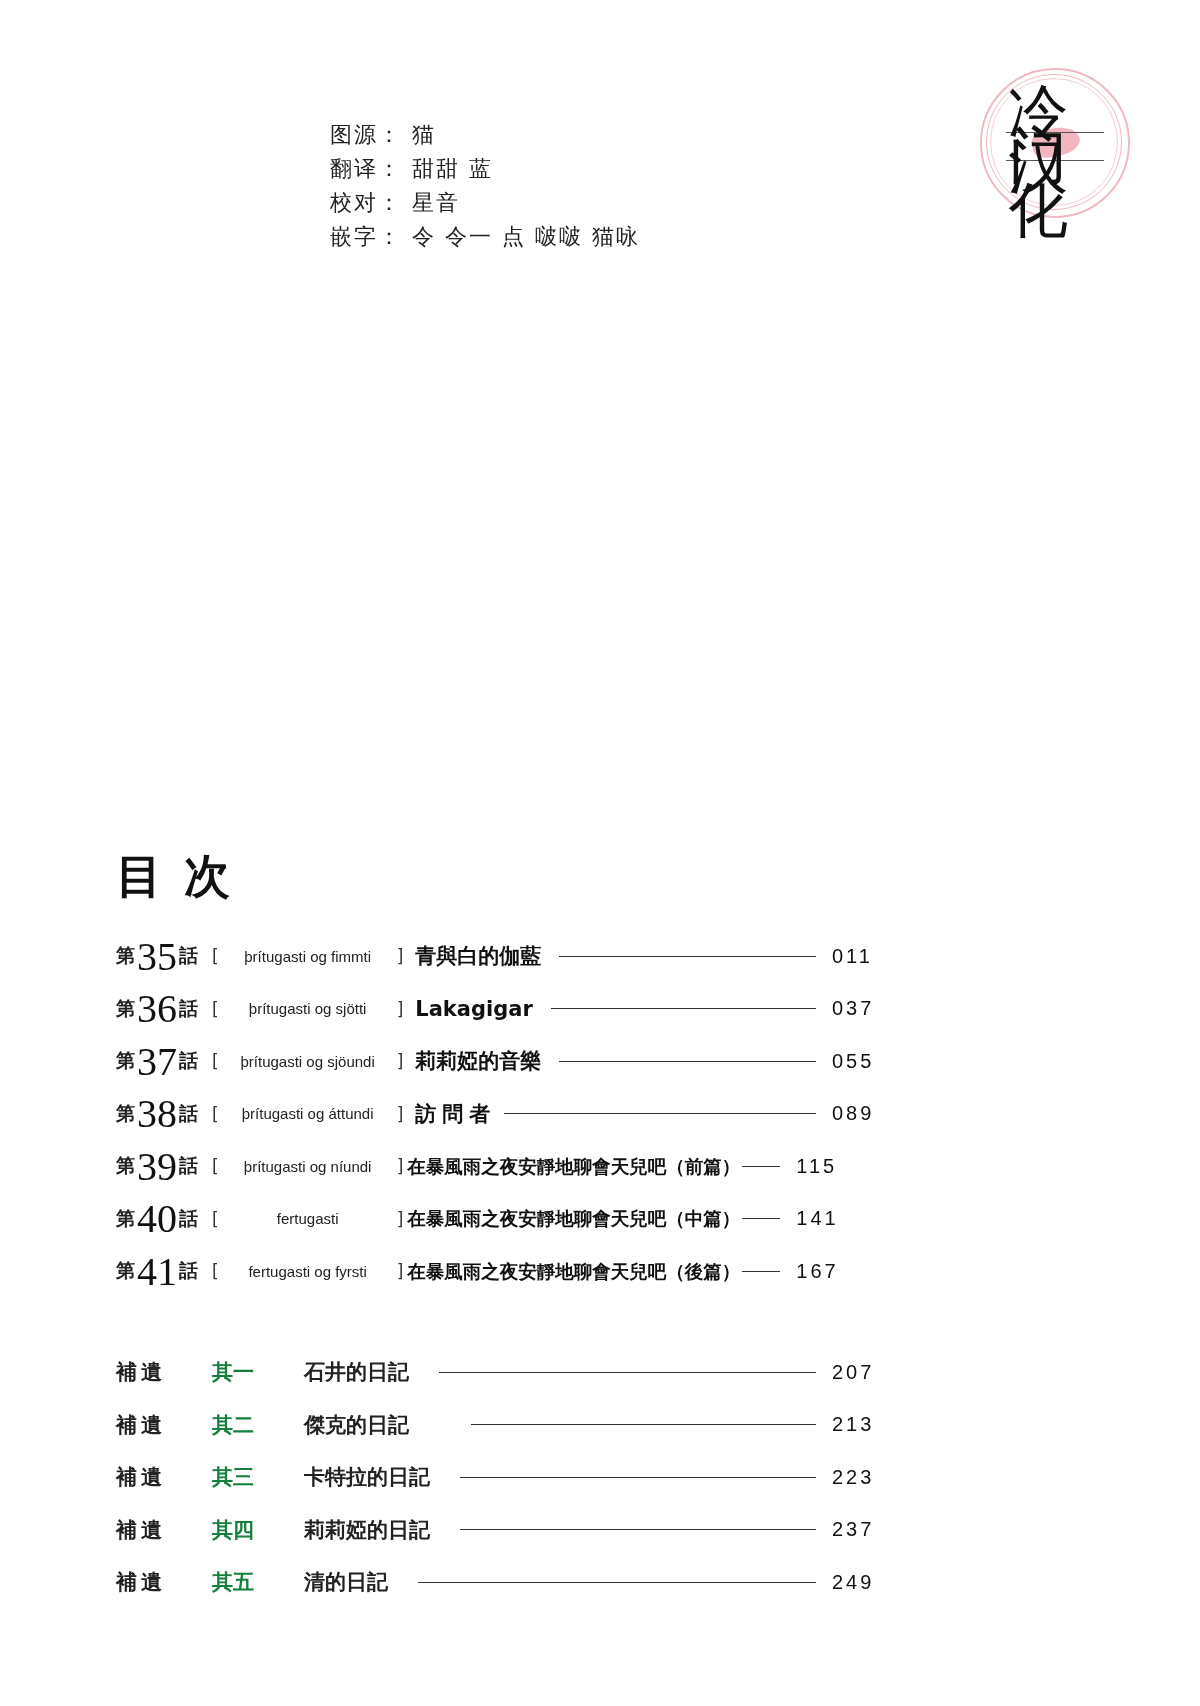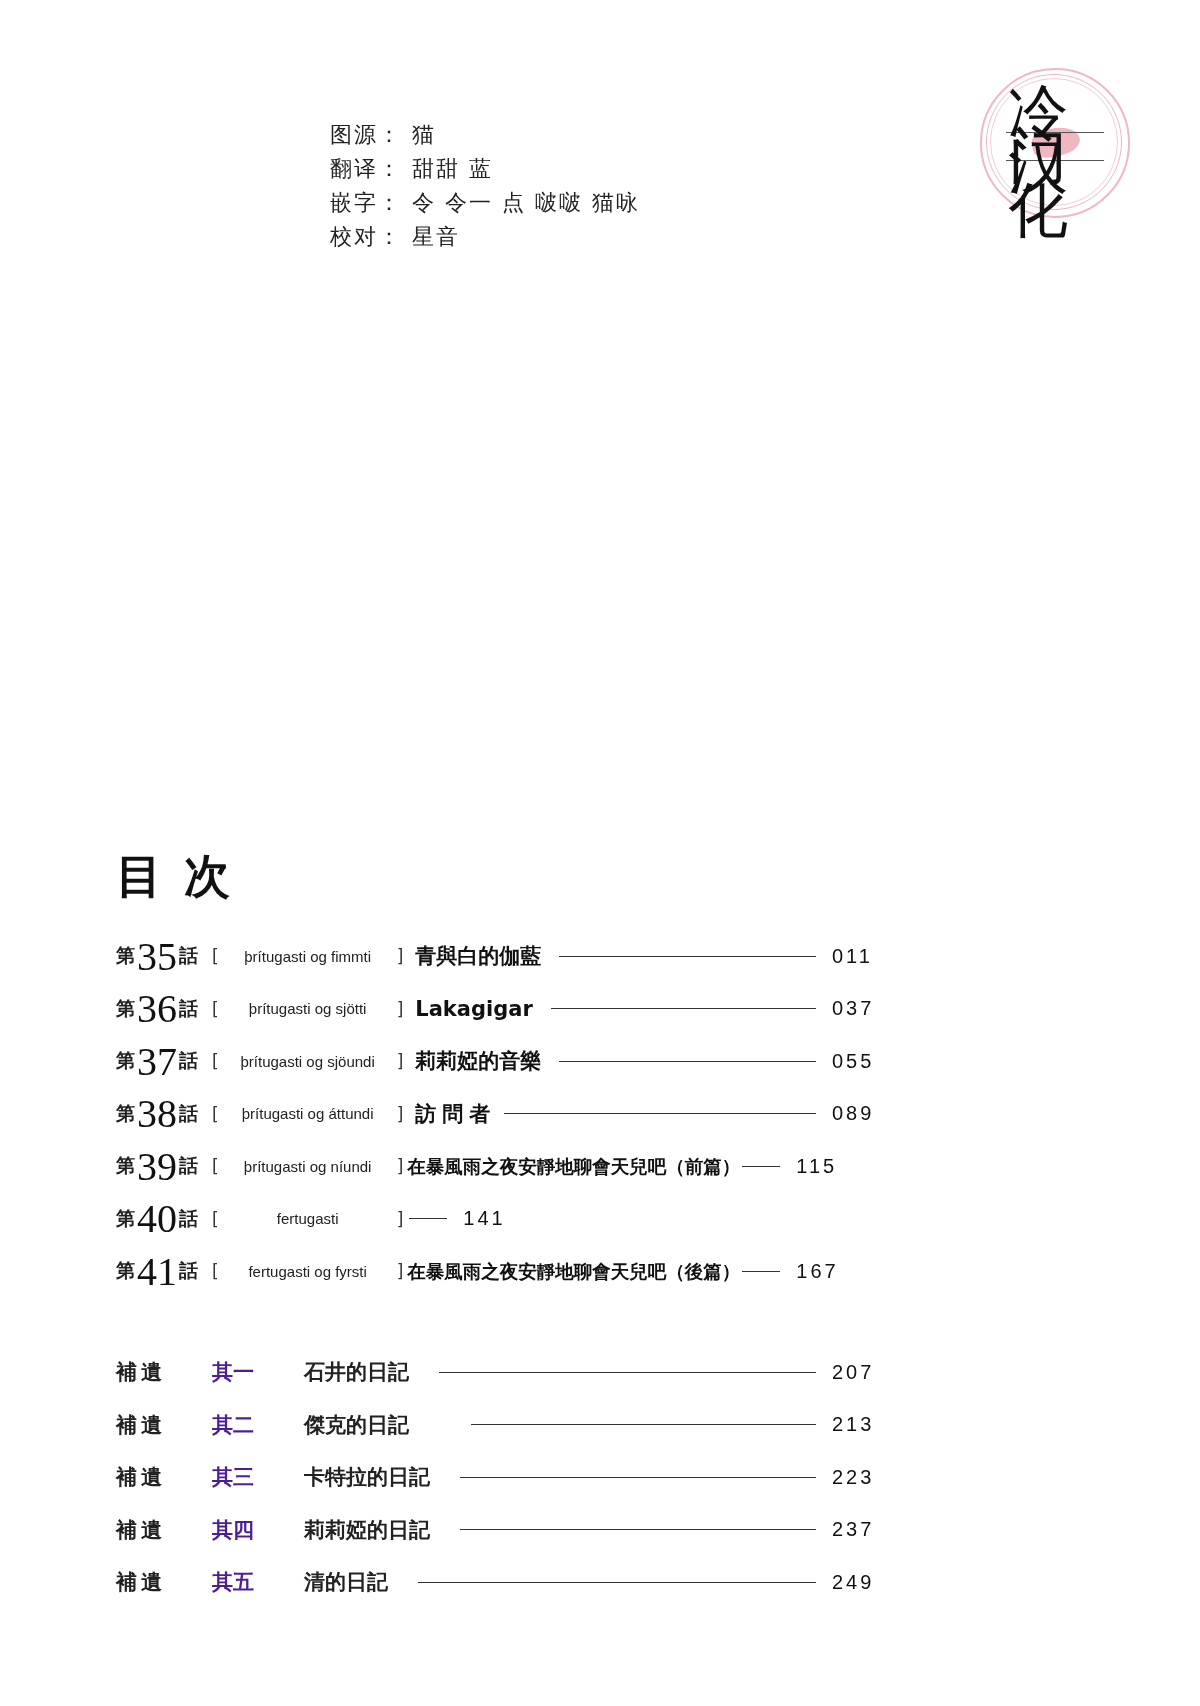--- a/index.html
+++ b/index.html
@@ -62,39 +62,39 @@
     .leader { flex: 1; height: 1px; background: #333; margin: 0 16px 0 18px; }
     .leader.tight { margin-left: 2px; flex: 0 0 38px; }
     .page-no {
       font-family: "Liberation Sans", sans-serif; font-size: 20px; letter-spacing: 3px;
       width: 44px; text-align: left; color: #111;
     }
 
     .extras { position: absolute; left: 116px; top: 1346px; width: 760px; }
     .ex-row { height: 52.5px; display: flex; align-items: center; white-space: nowrap; }
     .ex-label { font-size: 21px; font-weight: bold; width: 96px; letter-spacing: 4px; color: #222; }
-    .ex-num { font-size: 21px; font-weight: bold; width: 92px; color: #4c1d95; }
+    .ex-num { font-size: 21px; font-weight: bold; width: 92px; color: #15803d; }
     .ex-title { font-size: 21px; font-weight: bold; color: #222; }
     .ex-leader { flex: 1; height: 1px; background: #333; margin: 0 16px 0 30px; }
   </style>
 </head>
 <body>
 
 <div class="credits">
   <div class="credit-row">
     <span class="credit-label">图源：</span><span class="credit-value">猫</span>
   </div>
   <div class="credit-row">
     <span class="credit-label">翻译：</span><span class="credit-value">甜甜 蓝</span>
   </div>
   <div class="credit-row">
+    <span class="credit-label">校对：</span><span class="credit-value">星音</span>
+  </div>
+  <div class="credit-row">
     <span class="credit-label">嵌字：</span><span class="credit-value">令 令一 点 啵啵 猫咏</span>
-  </div>
-  <div class="credit-row">
-    <span class="credit-label">校对：</span><span class="credit-value">星音</span>
   </div>
 </div>
 
 <div class="logo">
   <div class="ring r1"></div>
   <div class="ring r2"></div>
   <div class="ring r3"></div>
   <div class="splash"></div>
   <div class="line l1"></div>
   <div class="line l2"></div>
@@ -160,20 +160,21 @@
     <span class="leader tight"></span>
     <span class="page-no">115</span>
   </div>
   <div class="ch-row">
     <span class="ch-prefix">第</span>
     <span class="ch-num">40</span>
     <span class="ch-suffix">話</span>
     <span class="bracket">[</span>
     <span class="ch-sub">fertugasti</span>
     <span class="bracket close" style="margin-right:4px">]</span>
+    <span class="ch-title long">在暴風雨之夜安靜地聊會天兒吧（中篇）</span>
     <span class="leader tight"></span>
     <span class="page-no">141</span>
   </div>
   <div class="ch-row">
     <span class="ch-prefix">第</span>
     <span class="ch-num">41</span>
     <span class="ch-suffix">話</span>
     <span class="bracket">[</span>
     <span class="ch-sub">fertugasti og fyrsti</span>
     <span class="bracket close" style="margin-right:4px">]</span>

